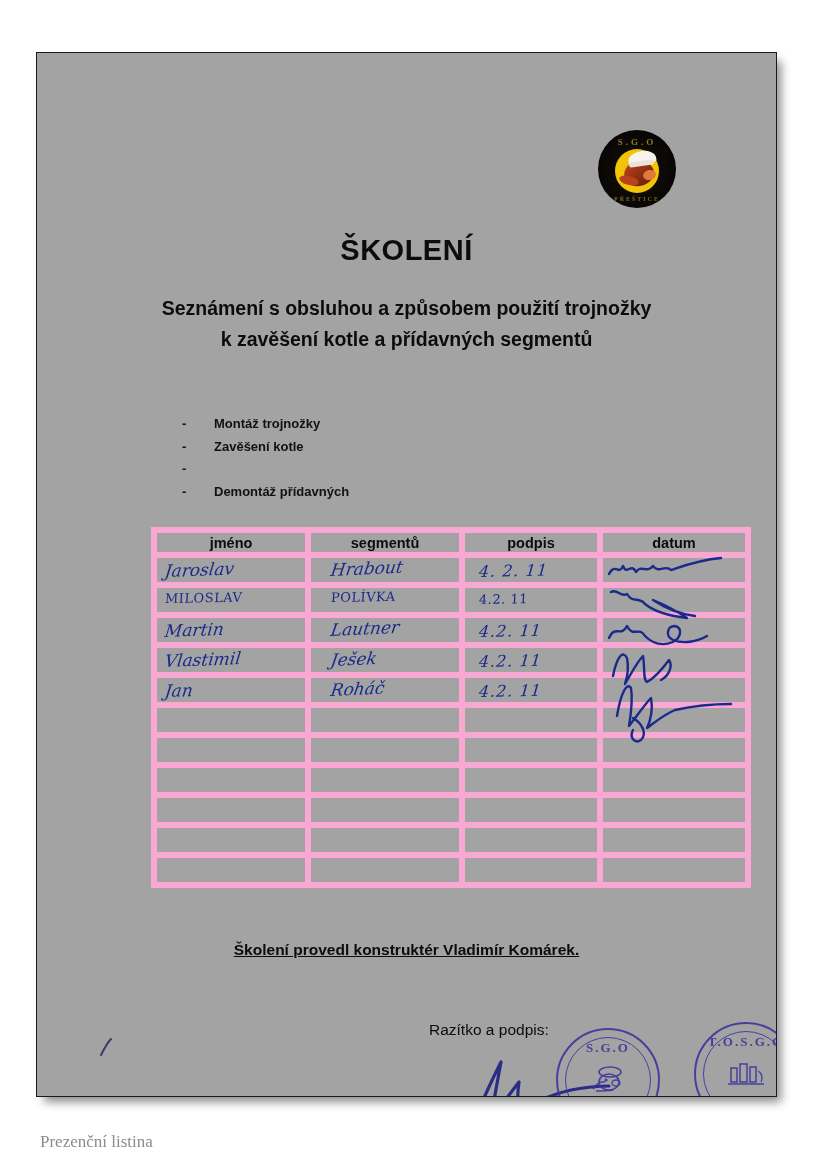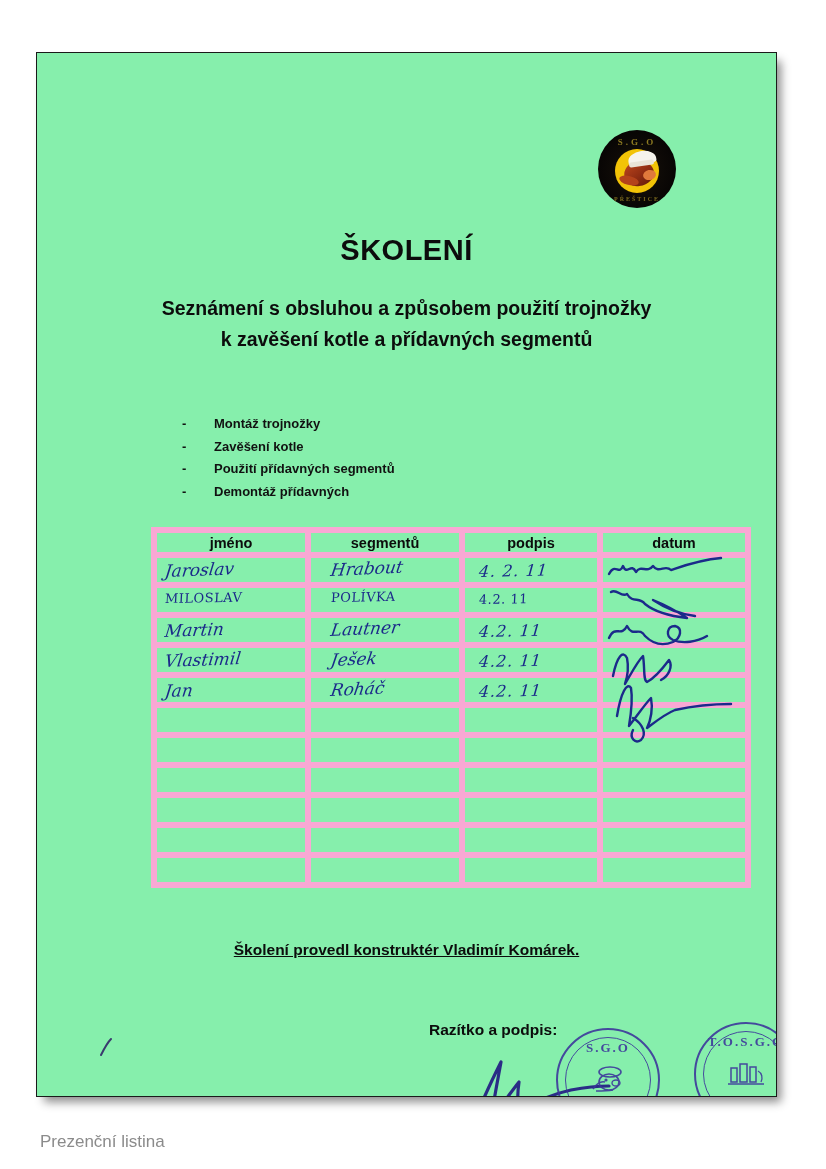--- a/index.html
+++ b/index.html
@@ -14,21 +14,21 @@
     position: relative;
   }
 
   
   #page-sheet {
     position: absolute;
     left: 36px;
     top: 52px;
     width: 741px;
     height: 1045px;
-    background: #86efac;
+    background: #a3a3a3;
     border: 1.5px solid #1a1a1a;
     box-shadow: 6px 7px 9px -2px rgba(0,0,0,0.45);
     box-sizing: border-box;
     overflow: hidden;
   }
 
   
   #company-logo {
     position: absolute;
     left: 561px;
@@ -197,21 +197,21 @@
     font-size: 15.5px;
     font-weight: bold;
     color: #0c0c0c;
     text-decoration: underline;
   }
   #stamp-label {
     position: absolute;
     left: 392px;
     top: 968px;
     font-size: 15.5px;
-    font-weight: bold;
+    font-weight: normal;
     color: #0c0c0c;
   }
 
   
   .round-stamp {
     position: absolute;
     border-radius: 50%;
     border: 2px solid #3b339b;
     box-sizing: border-box;
     opacity: 0.88;
@@ -244,20 +244,21 @@
   #director-signature { position: absolute; left: 430px; top: 995px; }
   #stray-pen-mark { position: absolute; left: 60px; top: 983px; }
 
   
   #page-caption {
     position: absolute;
     left: 40px;
     top: 1132px;
     font-size: 17px;
     color: #8b8b8b;
+    font-family: Liberation Serif, serif;
   }
 </style>
 </head>
 <body>
 
 <div id="page-sheet">
 
   <div id="company-logo">
     <div class="sun"></div>
     <div class="pig-body"></div>
@@ -279,21 +280,20 @@
       <div class="topic-row">
         <span class="dash">-</span>
         <span>Montáž trojnožky</span>
       </div>
       <div class="topic-row">
         <span class="dash">-</span>
         <span>Zavěšení kotle</span>
       </div>
       <div class="topic-row">
         <span class="dash">-</span>
-        <span>Použití přídavných segmentů</span>
       </div>
       <div class="topic-row">
         <span class="dash">-</span>
         <span>Demontáž přídavných</span>
       </div>
     </div>
 
   <table id="attendance-table">
     <thead>
       <tr>

